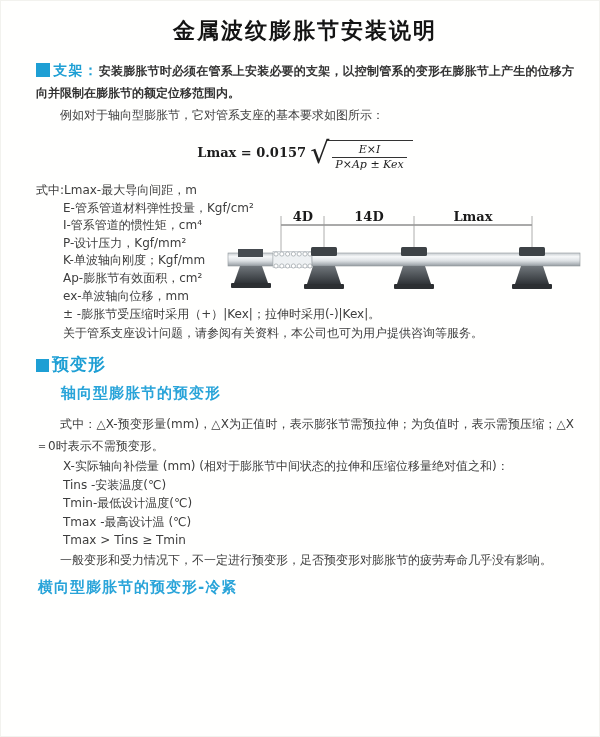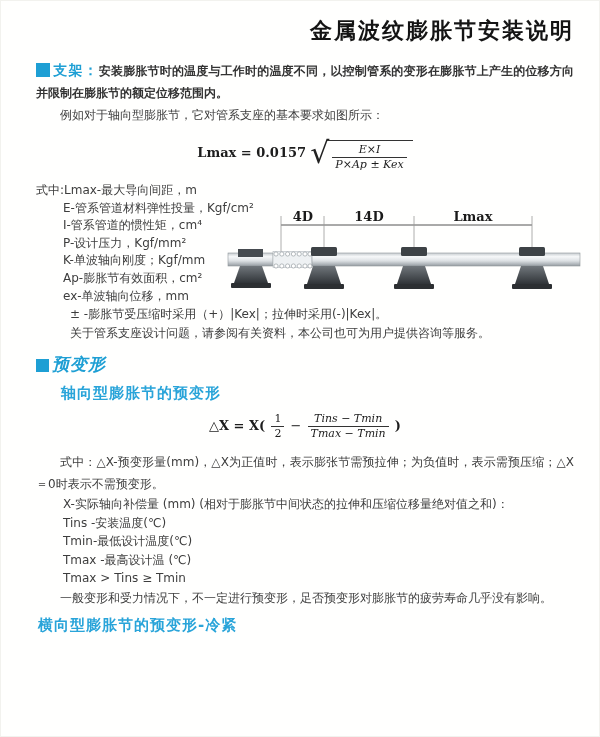--- a/index.html
+++ b/index.html
@@ -1,33 +1,33 @@
 <!DOCTYPE html>
 <html><head>
 <meta charset="utf-8">
 <style>
   * { margin:0; padding:0; box-sizing:border-box; }
   html,body { background:#ffffff; }
   body { width:600px; font-family:"DejaVu Sans","Liberation Sans",sans-serif; color:#3b3b3b; }
   .page { width:600px; min-height:737px; background:#fffffe; border:1px solid #f2f2ee;
           padding:13px 25px 14px 35px; overflow:hidden; }
 
-  h1.title { text-align:right; font-size:22px; font-weight:bold; color:#141414;
+  h1.title { text-align:center; font-size:22px; font-weight:bold; color:#141414;
              letter-spacing:2px; margin:2px 0 13px 0; }
 
   .para { font-size:12px; line-height:22px; text-align:justify; color:#3d3d3d; }
   .indent { text-indent:2em; }
   .bold-txt { font-weight:bold; color:#333; }
 
   .sq { display:inline-block; width:14px; height:14px; background:#1e9fd4;
         margin-right:3px; vertical-align:-2px; }
   .sq-sm { width:13px; height:13px; }
   .h-inline { color:#1e9fd4; font-size:14px; font-weight:bold; letter-spacing:1px; }
   h2.blue { color:#1e9fd4; font-size:17px; font-weight:bold; letter-spacing:1px;
-            margin:10px 0 4px 0;font-style:italic; }
+            margin:10px 0 4px 0; }
   h3.blue { color:#29a4d9; font-size:15px; font-weight:bold; letter-spacing:1px;
             margin:8px 0 6px 25px; }
   h3.blue.flush { margin-left:2px; }
 
   
   .formula { text-align:center; font-family:"DejaVu Serif","Liberation Serif",serif;
              color:#1d1d1d; font-size:13px; margin:9px 0 9px 0; }
   .f-bold { font-weight:bold; }
   .frac { display:inline-flex; flex-direction:column; vertical-align:middle;
           text-align:center; font-size:11px; line-height:14px; padding:0 2px; }
@@ -38,38 +38,38 @@
   .radical { font-size:30px; line-height:30px; font-weight:normal; color:#222;
              margin-right:-3px; transform:translateY(3px); }
   .root-content { border-top:1.5px solid #333; padding:2px 4px 0 4px; margin-top:5px; }
 
   
   .defs-wrap { position:relative; margin-top:10px; }
   .defs { list-style:none; }
   .defs li { font-size:12px; line-height:17.6px; white-space:nowrap; color:#3d3d3d;
              margin-left:27px; }
   .defs li.first { margin-left:0; }
-  .def-line { font-size:12px; line-height:19px; margin-left:34px; color:#3d3d3d; }
+  .def-line { font-size:12px; line-height:19px; margin-left:27px; color:#3d3d3d; }
   .diagram { position:absolute; top:27px; right:-10px; }
   .dimtxt { font-family:"DejaVu Serif","Liberation Serif",serif; font-weight:bold;
             font-size:13px; fill:#1a1a1a; text-anchor:middle; }
 
   .axial-items { list-style:none; margin-left:27px; }
   .axial-items li { font-size:12px; line-height:18.5px; color:#3d3d3d; }
   .note-line { font-size:12px; line-height:20px; text-indent:2em; color:#3d3d3d; }
   .exp-para { margin-top:10px; }
 </style>
 </head>
 <body>
 
 <div class="page">
 
   <h1 class="title">金属波纹膨胀节安装说明</h1>
 
-  <p class="para"><span class="h-inline"><span class="sq"></span><span>支架：</span></span><span class="bold-txt">安装膨胀节时的温度与工作时的温度不同，以控制管系的变形在膨胀节上产生的位移方向并限制在膨胀节的额定位移范围内。</span></p>
+  <p class="para"><span class="h-inline"><span class="sq"></span><span>支架：</span></span><span class="bold-txt">安装膨胀节时必须在管系上安装必要的支架，以控制管系的变形在膨胀节上产生的位移方向并限制在膨胀节的额定位移范围内。</span></p>
 
   <p class="para indent">例如对于轴向型膨胀节，它对管系支座的基本要求如图所示：</p>
 
   <div class="formula">
     <span class="f-bold">Lmax = 0.0157</span>
     <span class="sqrt">
       <span class="radical">√</span>
       <span class="root-content">
         <span class="frac ital">
           <span class="fnum">E×I</span>
@@ -164,33 +164,20 @@
   </div>
 
   <p class="def-line">± -膨胀节受压缩时采用（+）|Kex|；拉伸时采用(-)|Kex|。</p>
   <p class="def-line">关于管系支座设计问题，请参阅有关资料，本公司也可为用户提供咨询等服务。</p>
 
   <h2 class="blue"><span class="sq sq-sm"></span><span>预变形</span></h2>
 
 
   <h3 class="blue">轴向型膨胀节的预变形</h3>
 
-  <div class="formula">
-    <span class="f-bold">△X = X(</span>
-    <span class="frac">
-      <span class="fnum">1</span>
-      <span class="fden">2</span>
-    </span>
-    <span>−</span>
-    <span class="frac ital">
-      <span class="fnum">Tins − Tmin</span>
-      <span class="fden">Tmax − Tmin</span>
-    </span>
-    <span class="f-bold">)</span>
-  </div>
 
   <p class="para indent exp-para">式中：△X-预变形量(mm)，△X为正值时，表示膨张节需预拉伸；为负值时，表示需预压缩；△X＝0时表示不需预变形。</p>
 
   <ul class="axial-items">
     <li>X-实际轴向补偿量 (mm) (相对于膨胀节中间状态的拉伸和压缩位移量绝对值之和)：</li>
     <li>Tins -安装温度(℃)</li>
     <li>Tmin-最低设计温度(℃)</li>
     <li>Tmax -最高设计温 (℃)</li>
     <li>Tmax &gt; Tins ≥ Tmin</li>
   </ul>

